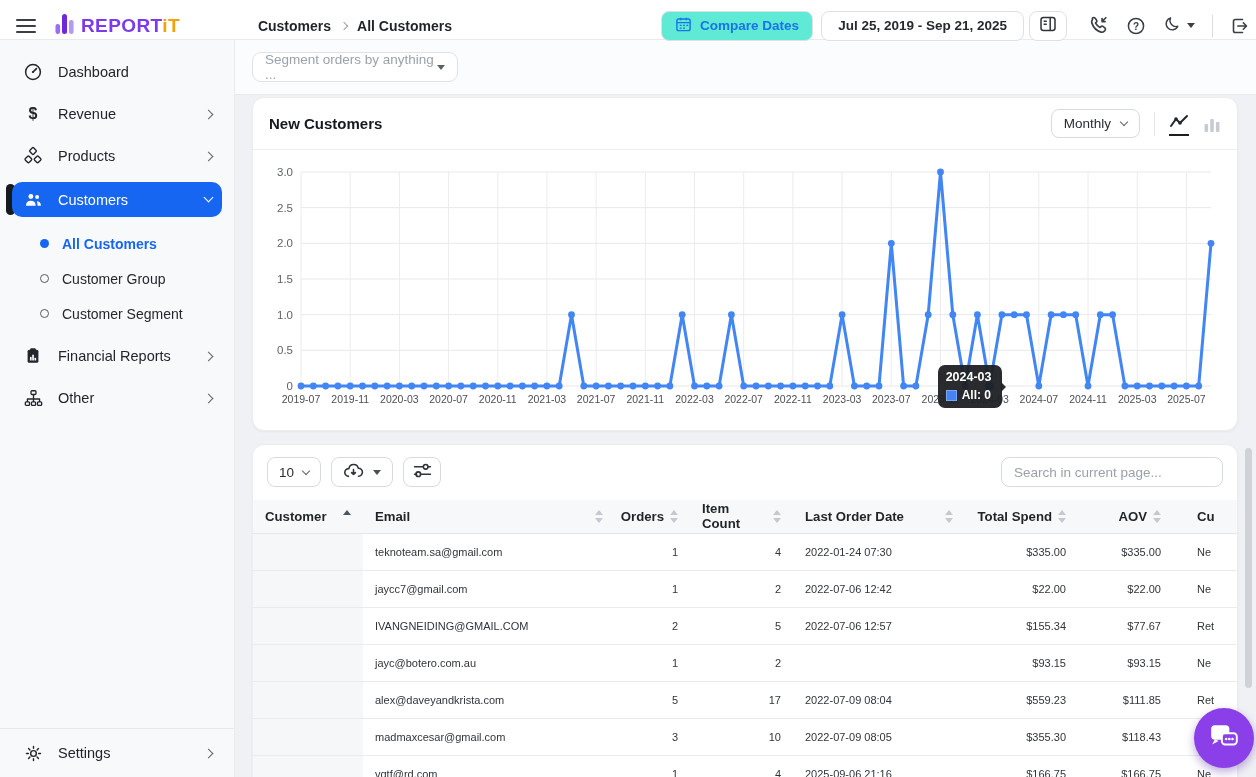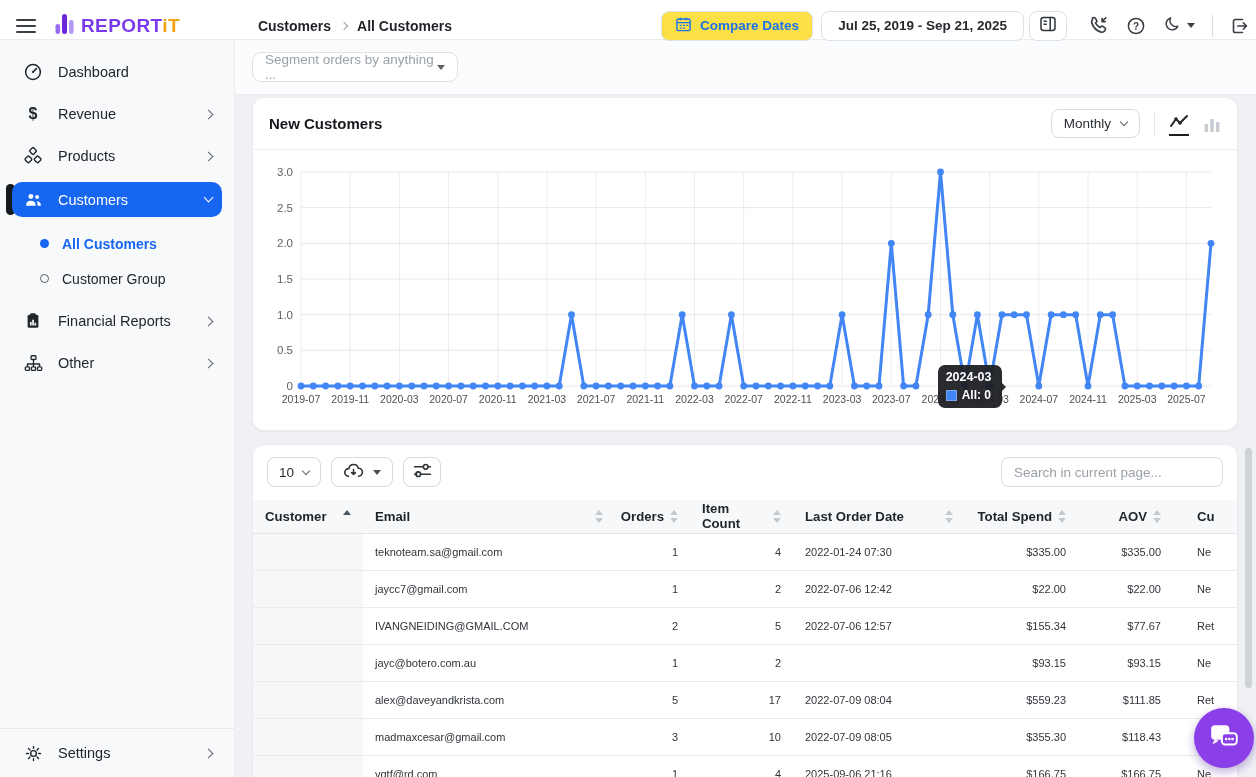--- a/index.html
+++ b/index.html
@@ -11,21 +11,21 @@
   .burger i { display:block; height:2px; background:#3a3f45; border-radius:1px; }
   .logo { display:flex; align-items:center; gap:6px; margin-left:19px; }
   .logo-text { font-size:19px; font-weight:800; letter-spacing:.4px; }
   .logo-text .lp { color:#7c3aed; }
   .logo-text .lo { color:#f1a20c; }
   .crumbs { display:flex; align-items:center; gap:10px; margin-left:78px; font-size:14px; color:#1f2328; }
   .crumbs .seg { font-weight:600; cursor:pointer; }
   .crumbs .seg.cur { font-weight:700; }
   .bsep { width:6px; height:6px; border-right:1.8px solid #9aa0a6; border-top:1.8px solid #9aa0a6; transform:rotate(45deg); margin-top:1px; }
   .tb-right { margin-left:auto; display:flex; align-items:center; }
-  .btn-compare { display:flex; align-items:center; gap:8px; height:30px; padding:0 13px; border:1px solid #dde0e4; border-radius:8px; background:#fde047; color:#1a73e8; font-weight:700; font-size:13.5px; cursor:pointer; }
+  .btn-compare { display:flex; align-items:center; gap:8px; height:30px; padding:0 13px; border:1px solid #dde0e4; border-radius:8px; background:#5eead4; color:#1a73e8; font-weight:700; font-size:13.5px; cursor:pointer; }
   .date-field { display:flex; align-items:center; justify-content:center; height:30px; margin-left:8px; padding:0 16px; border:1px solid #dde0e4; border-radius:8px; background:#fff; font-size:13.5px; font-weight:600; color:#26292e; cursor:pointer; }
   .date-nav-btn { display:flex; align-items:center; justify-content:center; width:38px; height:30px; margin-left:5px; border:1px solid #dde0e4; border-radius:8px; background:#fff; cursor:pointer; }
   .tb-icons { display:flex; align-items:center; gap:17px; margin-left:21px; }
   .icon-btn { display:flex; align-items:center; cursor:pointer; background:none; border:none; }
   .caret { width:0; height:0; border-left:4px solid transparent; border-right:4px solid transparent; border-top:5px solid #3c4043; }
   .vdiv { width:1px; height:22px; background:#dadce0; }
 
   
   .sidebar { position:absolute; top:40px; left:0; width:235px; bottom:0; background:#f8f9fb; border-right:1px solid #ececee; z-index:30; }
   .nav { padding:16px 12px 0 12px; }
@@ -221,20 +221,24 @@
       <span class="chev"></span>
     </div>
     <div class="subnav">
       <div class="sub-item active">
         <span class="dot-filled"></span>
         <span>All Customers</span>
       </div>
       <div class="sub-item">
         <span class="dot-open"></span>
         <span>Customer Group</span>
+      </div>
+      <div class="sub-item">
+        <span class="dot-open"></span>
+        <span>Customer Segment</span>
       </div>
     </div>
     <div class="nav-item">
       <span class="nicon">
         <svg viewBox="0 0 20 20" width="18" height="18">
             <rect x="7" y="1.5" width="6" height="3" rx="1" fill="#22262b"></rect>
             <rect x="4" y="3" width="12" height="14.5" rx="1.8" fill="#22262b"></rect>
             <rect x="6.6" y="11" width="1.9" height="4" fill="#f8f9fb"></rect>
             <rect x="9.1" y="8.6" width="1.9" height="6.4" fill="#f8f9fb"></rect>
             <rect x="11.6" y="12" width="1.9" height="3" fill="#f8f9fb"></rect>

